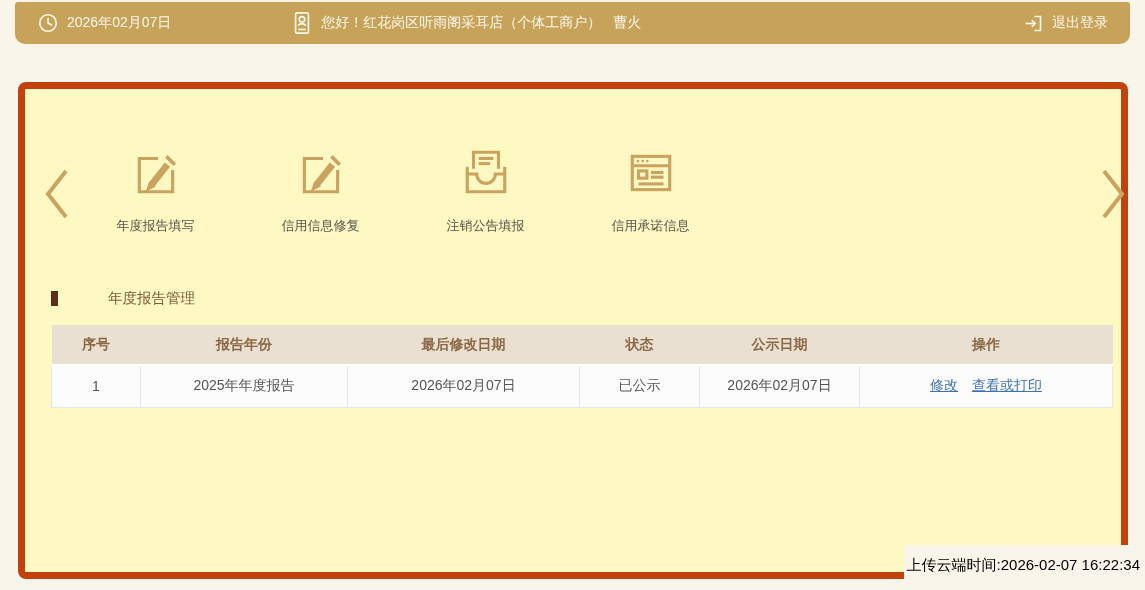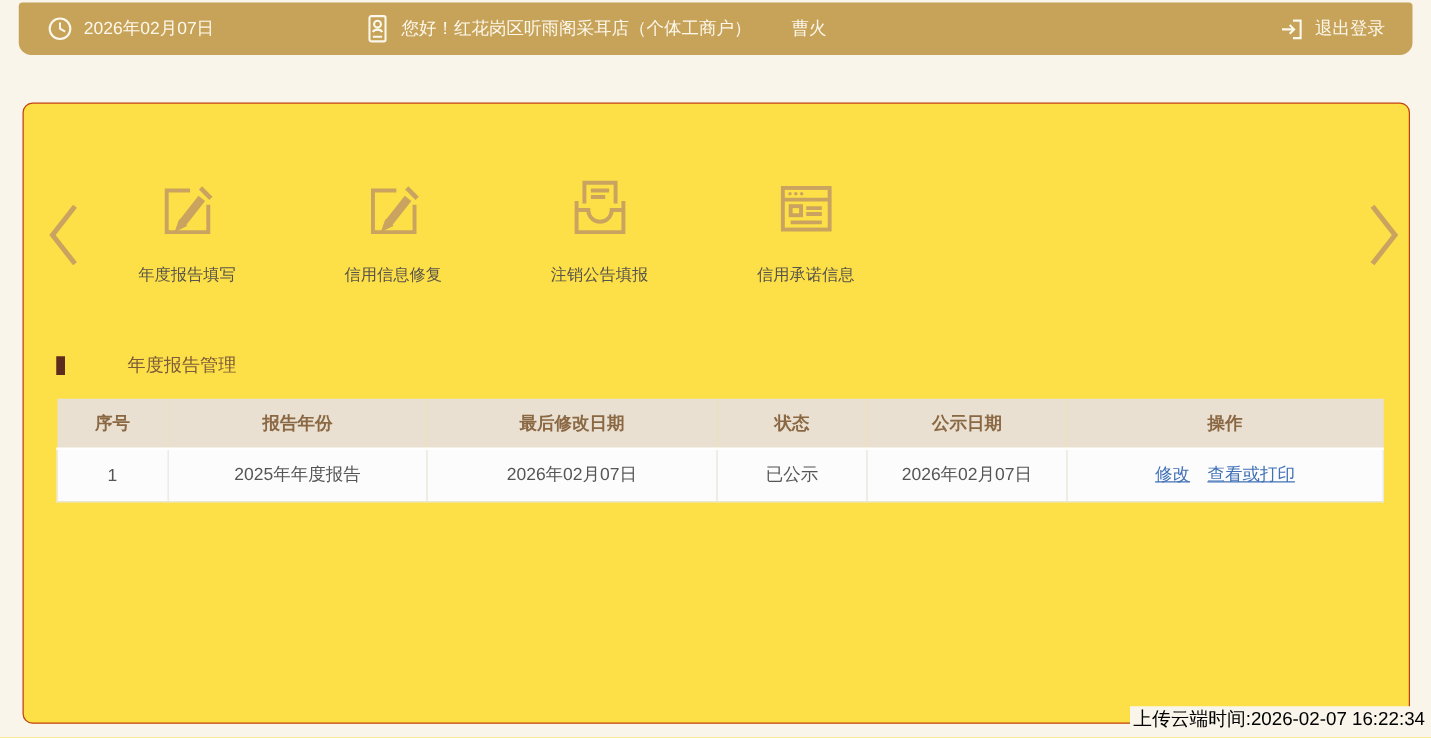--- a/index.html
+++ b/index.html
@@ -18,30 +18,30 @@
     border-radius: 3px 3px 10px 10px;
     display: flex; align-items: center;
     padding: 0 22px;
     color: #fdf8ec;
     font-size: 14px;
   }
   .topbar .grp { display: flex; align-items: center; }
   .topbar .ic { display: inline-flex; margin-right: 8px; }
   .topbar .date { margin-right: 120px; }
   .topbar .company { }
-  .topbar .uname { margin-left: 32px; }
+  .topbar .uname { margin-left: 12px; }
   .topbar .spacer { flex: 1; }
   .logout { display: flex; align-items: center; cursor: pointer; }
   .logout .ic { margin-right: 8px; }
 
   
   .card {
     position: absolute; left: 18px; top: 82px; width: 1110px; height: 497px;
-    background: #fde047;
-    border: 1px solid #c2410c;
+    background: #fef9c3;
+    border: 7px solid #c2410c;
     border-radius: 8px;
   }
 
   
   .chev {
     position: absolute; top: 78px; width: 26px; height: 54px; cursor: pointer;
   }
   .chev.left  { left: 19px; }
   .chev.right { left: 1075px; }
 
@@ -85,21 +85,21 @@
   .report-table tbody tr { border-top: 2px solid #ffffff; }
   .actions a {
     color: #4171b7; text-decoration: underline; cursor: pointer;
   }
   .actions a + a { margin-left: 10px; }
 
   
   .upload-time {
     position: absolute; right: 2px; bottom: 4px;
     background: #f9f5ea; color: #000000;
-    font-size: 15px; padding: 1px 3px;
+    font-size: 15px; padding: 11px 3px;
   }
 
   svg { display: block; }
 </style>
 </head>
 <body>
 
 <div class="topbar">
   <span class="grp">
     <span class="ic">

